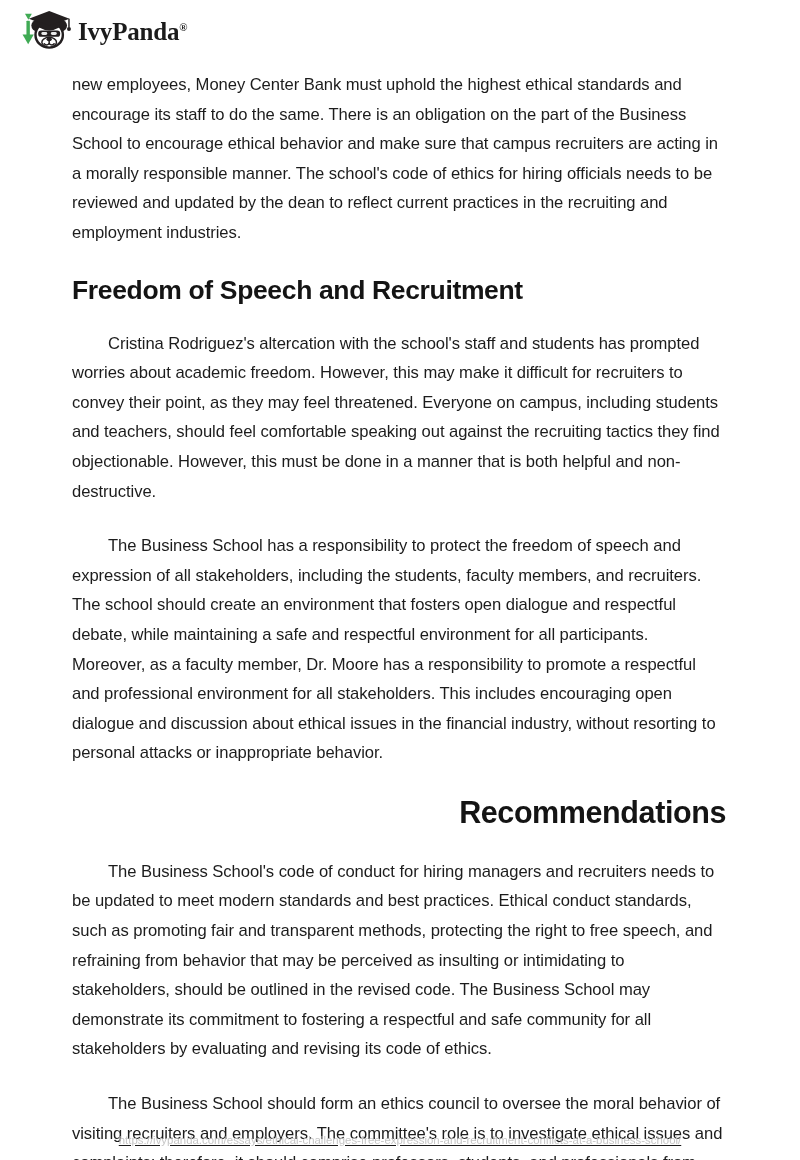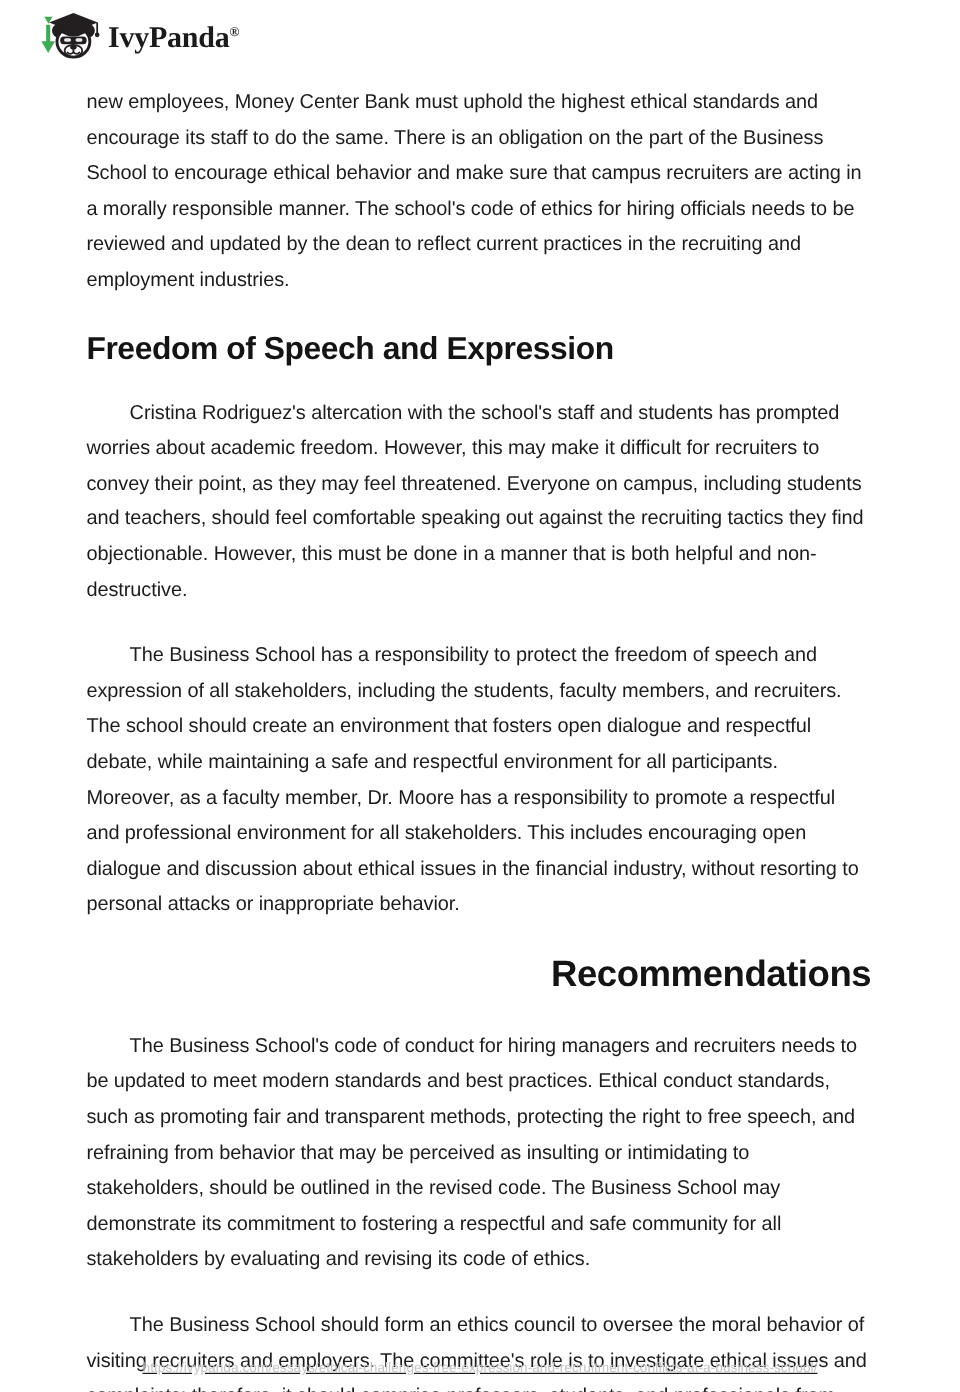--- a/index.html
+++ b/index.html
@@ -14,21 +14,21 @@
     position: relative;
     font-family: "Liberation Sans", sans-serif;
     color: #1a1a1a;
     overflow: hidden;
   }
 
   
   .page-header {
     position: absolute;
     top: 0;
-    left: 16px;
+    left: 4px;
     width: 648px;
     height: 58px;
   }
   .brand {
     position: absolute;
     left: 16px;
     top: 8px;
     display: flex;
     align-items: center;
     gap: 6px;
@@ -170,21 +170,21 @@
     </span>
     <span class="brand-wordmark"><span>IvyPanda</span><span class="brand-reg">®</span></span>
   </a>
 
 </div>
 
 <div class="article">
 
   <p class="para no-indent">new employees, Money Center Bank must uphold the highest ethical standards and encourage its staff to do the same. There is an obligation on the part of the Business School to encourage ethical behavior and make sure that campus recruiters are acting in a morally responsible manner. The school's code of ethics for hiring officials needs to be reviewed and updated by the dean to reflect current practices in the recruiting and employment industries.</p>
 
-  <h2 class="section-heading">Freedom of Speech and Expression</h2>
+  <h2 class="section-heading">Freedom of Speech and Recruitment</h2>
 
   <p class="para">Cristina Rodriguez's altercation with the school's staff and students has prompted worries about academic freedom. However, this may make it difficult for recruiters to convey their point, as they may feel threatened. Everyone on campus, including students and teachers, should feel comfortable speaking out against the recruiting tactics they find objectionable. However, this must be done in a manner that is both helpful and non-destructive.</p>
 
   <p class="para">The Business School has a responsibility to protect the freedom of speech and expression of all stakeholders, including the students, faculty members, and recruiters. The school should create an environment that fosters open dialogue and respectful debate, while maintaining a safe and respectful environment for all participants. Moreover, as a faculty member, Dr. Moore has a responsibility to promote a respectful and professional environment for all stakeholders. This includes encouraging open dialogue and discussion about ethical issues in the financial industry, without resorting to personal attacks or inappropriate behavior.</p>
 
   <h1 class="section-heading-major">Recommendations</h1>
 
   <p class="para">The Business School's code of conduct for hiring managers and recruiters needs to be updated to meet modern standards and best practices. Ethical conduct standards, such as promoting fair and transparent methods, protecting the right to free speech, and refraining from behavior that may be perceived as insulting or intimidating to stakeholders, should be outlined in the revised code. The Business School may demonstrate its commitment to fostering a respectful and safe community for all stakeholders by evaluating and revising its code of ethics.</p>
 
   <p class="para">The Business School should form an ethics council to oversee the moral behavior of visiting recruiters and employers. The committee's role is to investigate ethical issues and complaints; therefore, it should comprise professors, students, and professionals from relevant fields. The establishment of an ethics committee enables the Business School to monitor and verify that all visiting recruiters and employers adhere to ethical</p>

